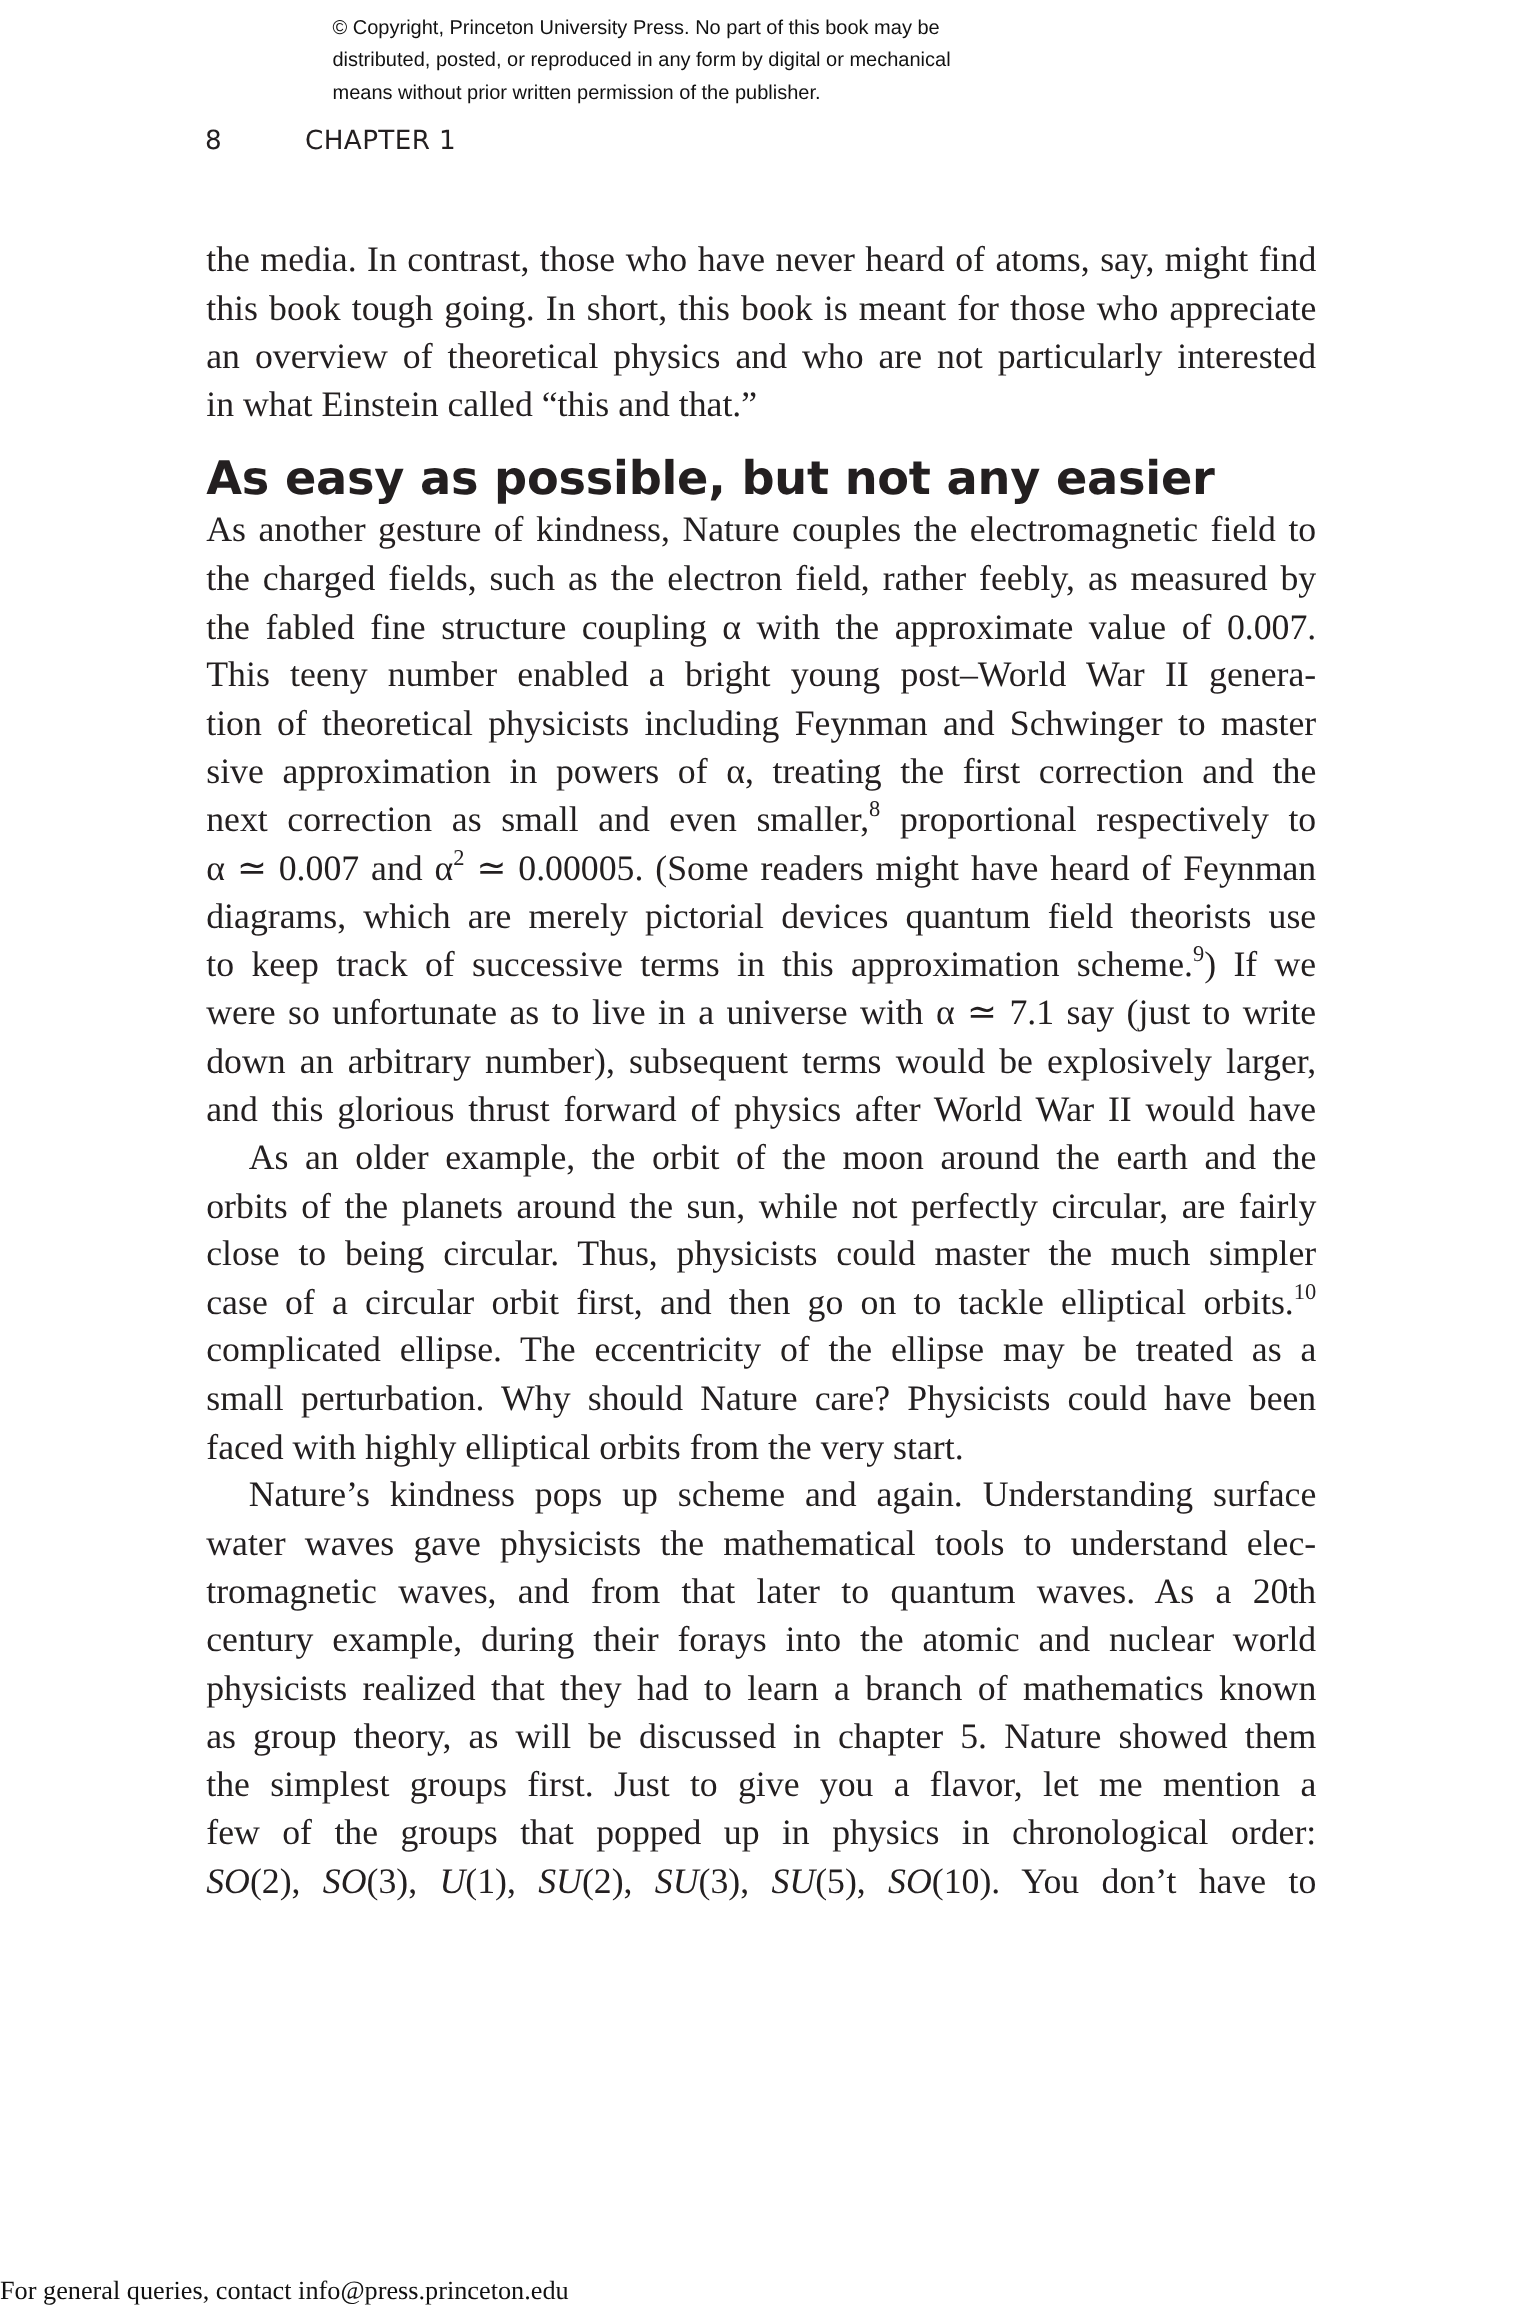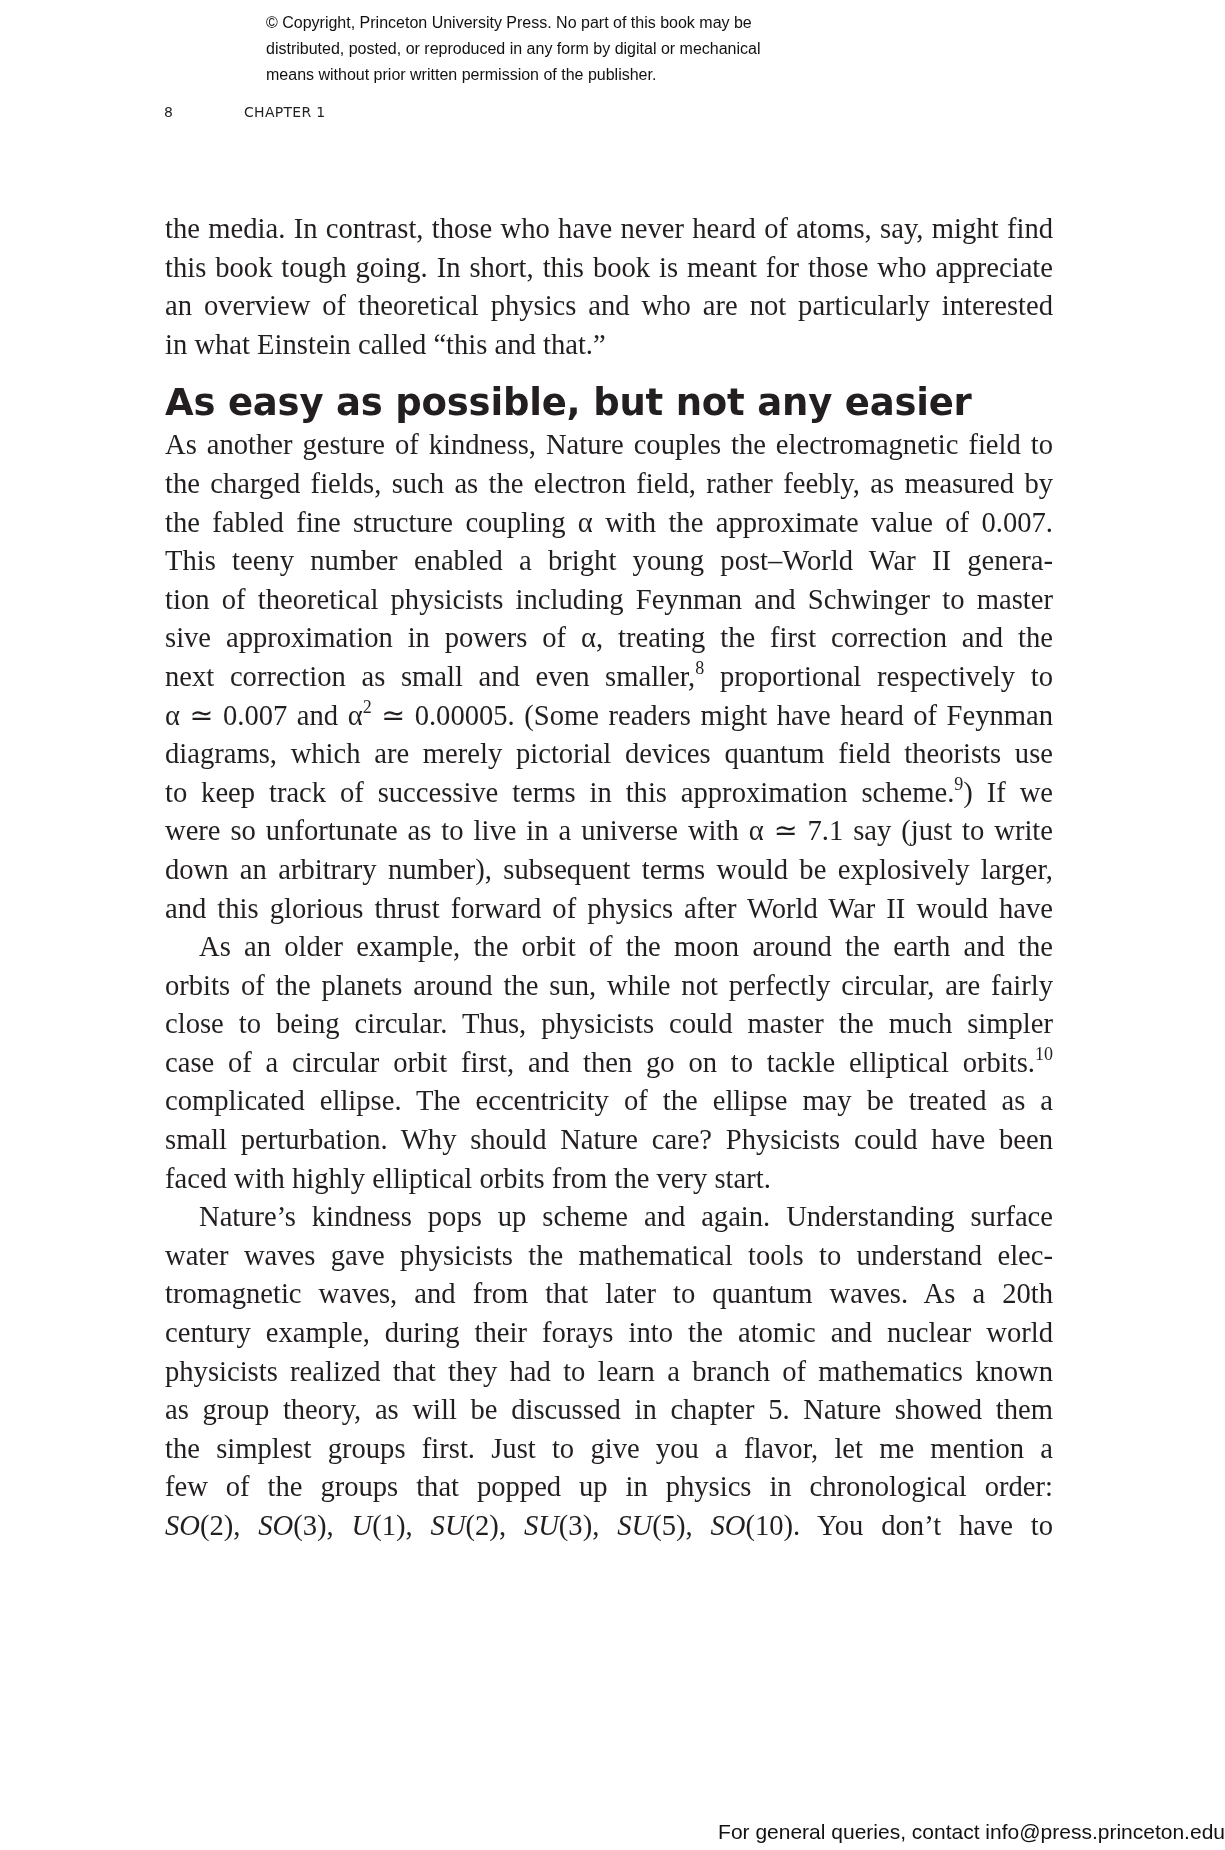--- a/index.html
+++ b/index.html
@@ -22,39 +22,38 @@
       font-family: "Liberation Sans", sans-serif;
       font-size: 16px;
       line-height: 26px;
       color: #111111;
     }
     .running-head {
       position: absolute;
       left: 164px;
       top: 98px;
       font-family: "DejaVu Sans", sans-serif;
-      font-size: 14px;
+      font-size: 21px;
       line-height: 28px;
       color: #231f20;
       letter-spacing: 0.3px;
     }
     .running-head .page-num {
       display: inline-block;
       width: 80px;
     }
     .text-column {
       position: absolute;
       left: 165px;
       top: 190px;
       width: 888px;
       font-family: "Liberation Serif", serif;
       font-size: 28.6px;
       line-height: 38.6px;
       color: #231f20;
-      margin-top: 20px;
     }
     .para {
       margin: 0;
       text-align: justify;
       text-align-last: left;
       hyphens: manual;
     }
     .para .line {
       display: block;
       text-align: justify;
@@ -80,22 +79,22 @@
     sup {
       font-size: 18px;
       line-height: 0;
       vertical-align: 12px;
     }
     .footer {
       position: absolute;
       left: 0;
       width: 1225px;
       top: 1820px;
-      text-align: right;
-      font-family: Liberation Sans, sans-serif;
+      text-align: left;
+      font-family: Liberation Serif, serif;
       font-size: 21px;
       color: #111111;
     }
   </style>
 </head>
 <body>
 
 <div class="copyright">
   <div>© Copyright, Princeton University Press. No part of this book may be</div>
   <div>distributed, posted, or reproduced in any form by digital or mechanical</div>

